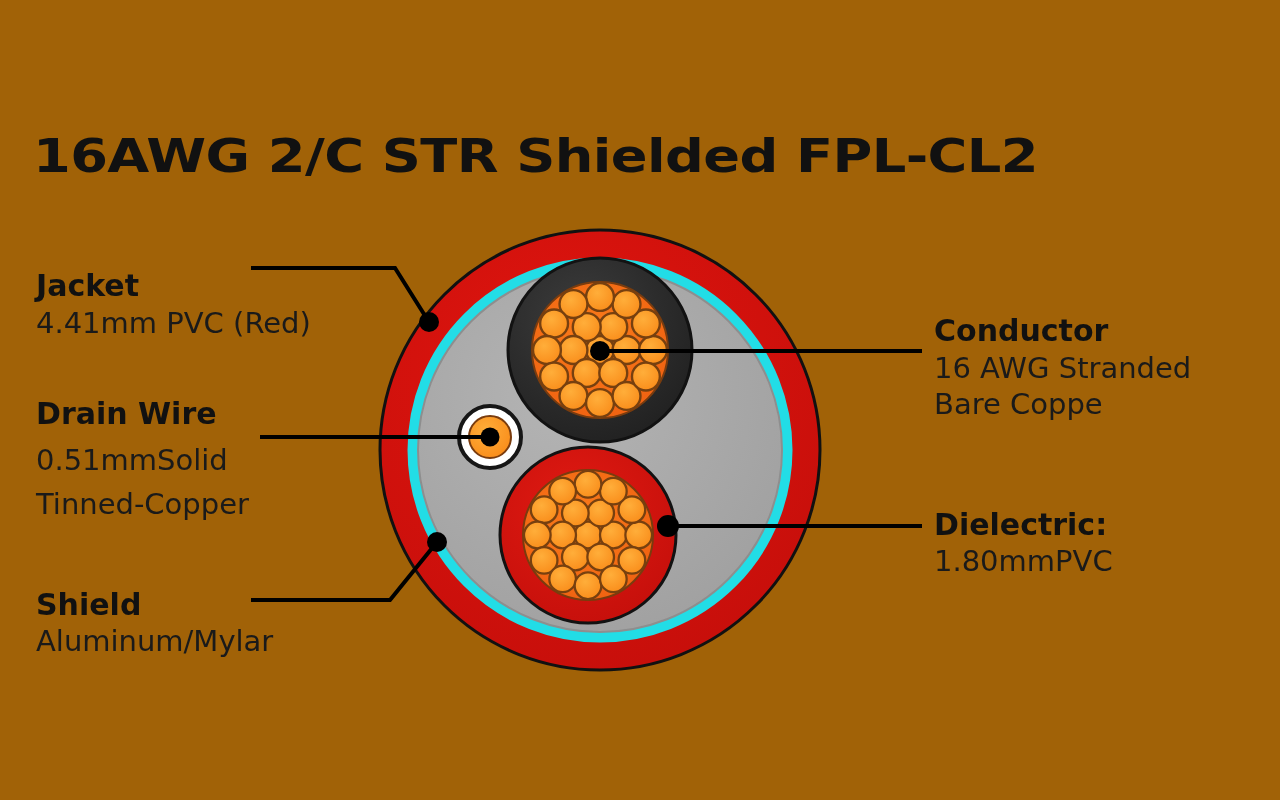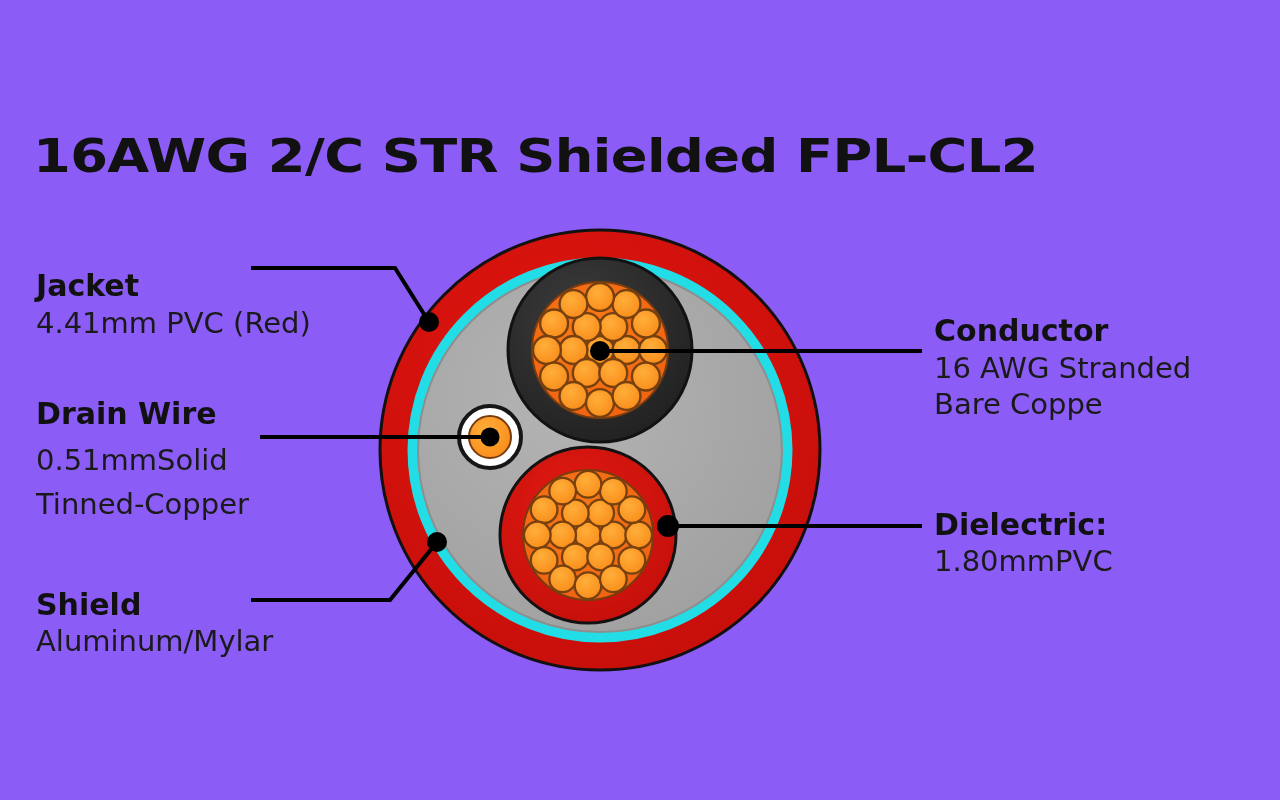--- a/index.html
+++ b/index.html
@@ -10,21 +10,21 @@
   body {
     width: 1280px;
     height: 800px;
     overflow: hidden;
     font-family: "DejaVu Sans", "Liberation Sans", sans-serif;
   }
   #stage {
     position: relative;
     width: 1280px;
     height: 800px;
-    background: #8b5cf6;
+    background: #a16207;
   }
   #diagram-svg {
     position: absolute;
     left: 0;
     top: 0;
     width: 1280px;
     height: 800px;
   }
   .title-text {
     font-family: "DejaVu Sans", "Liberation Sans", sans-serif;

